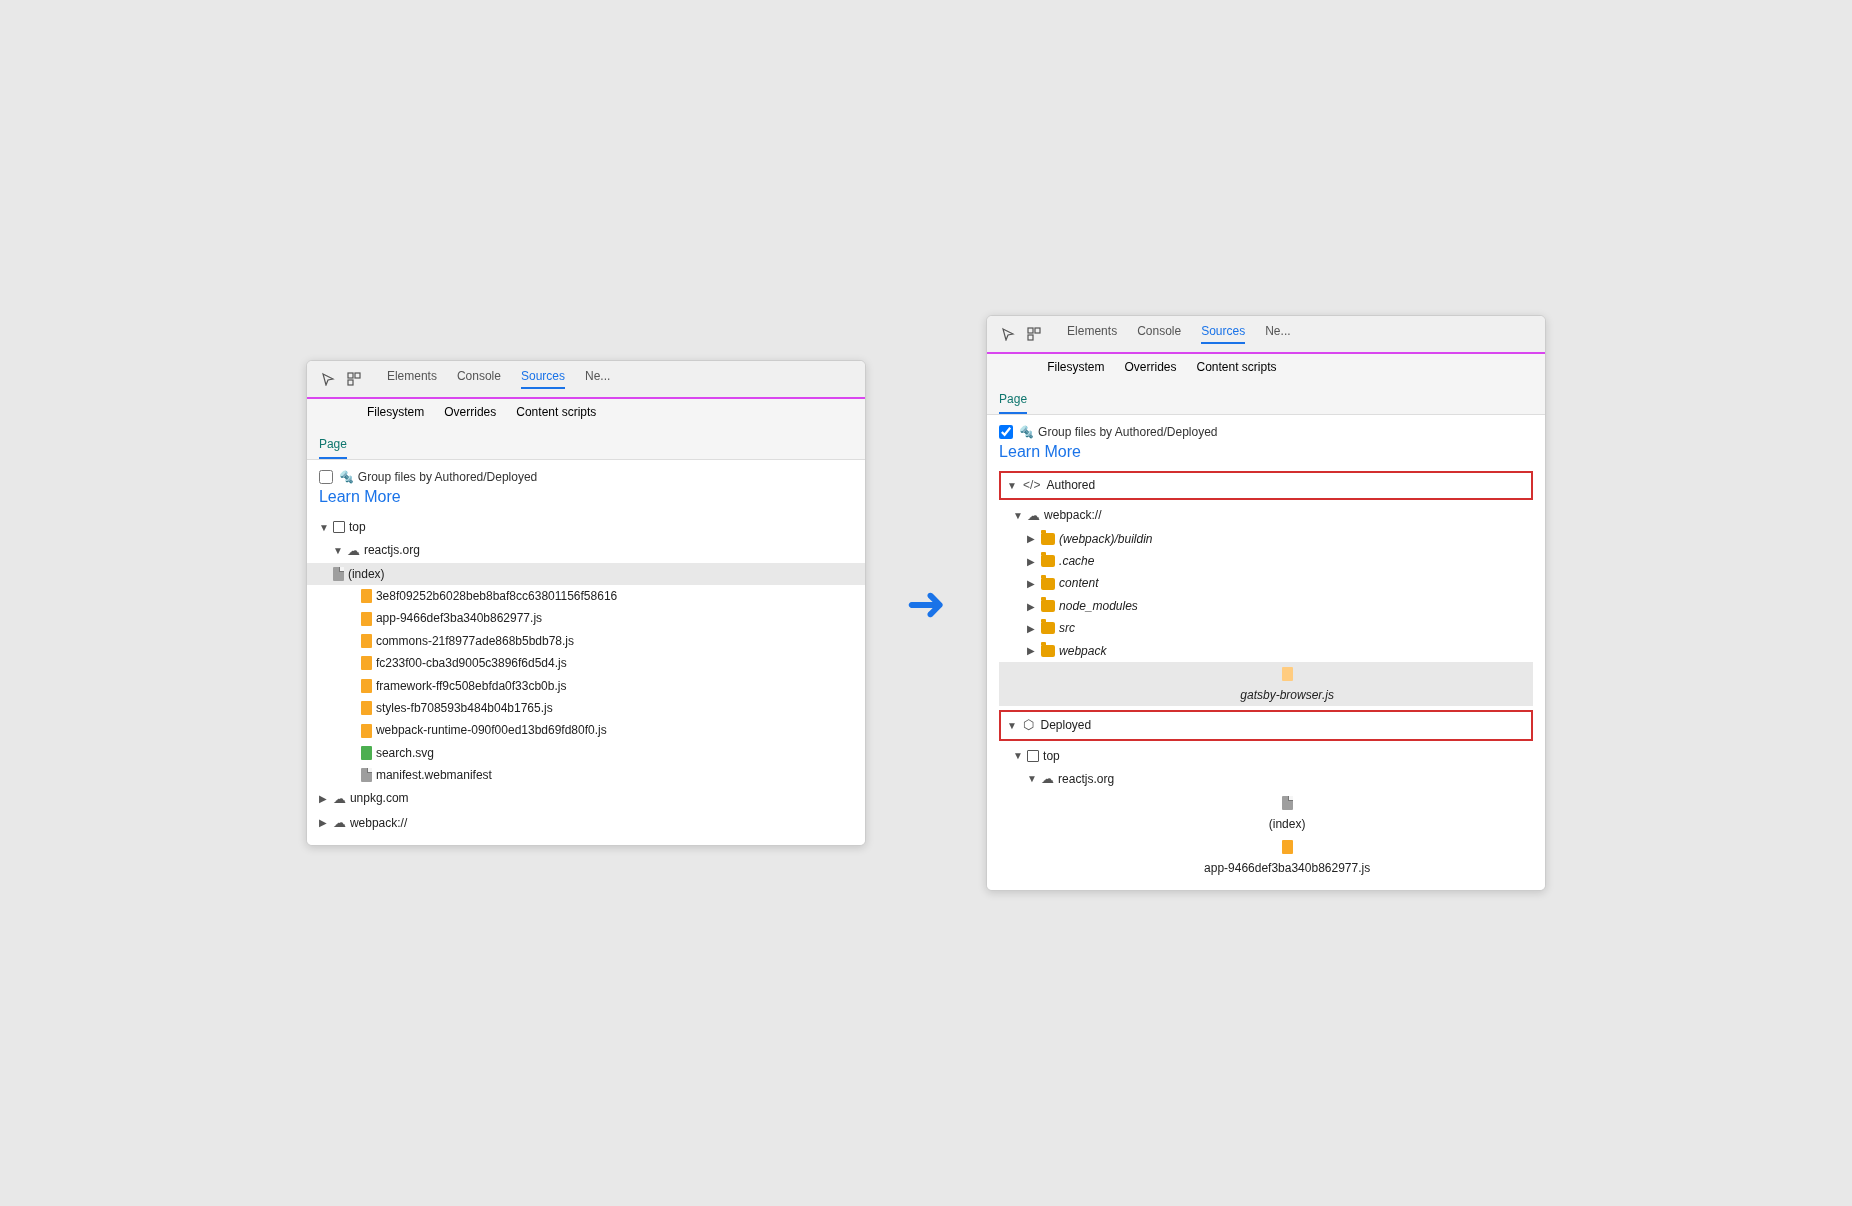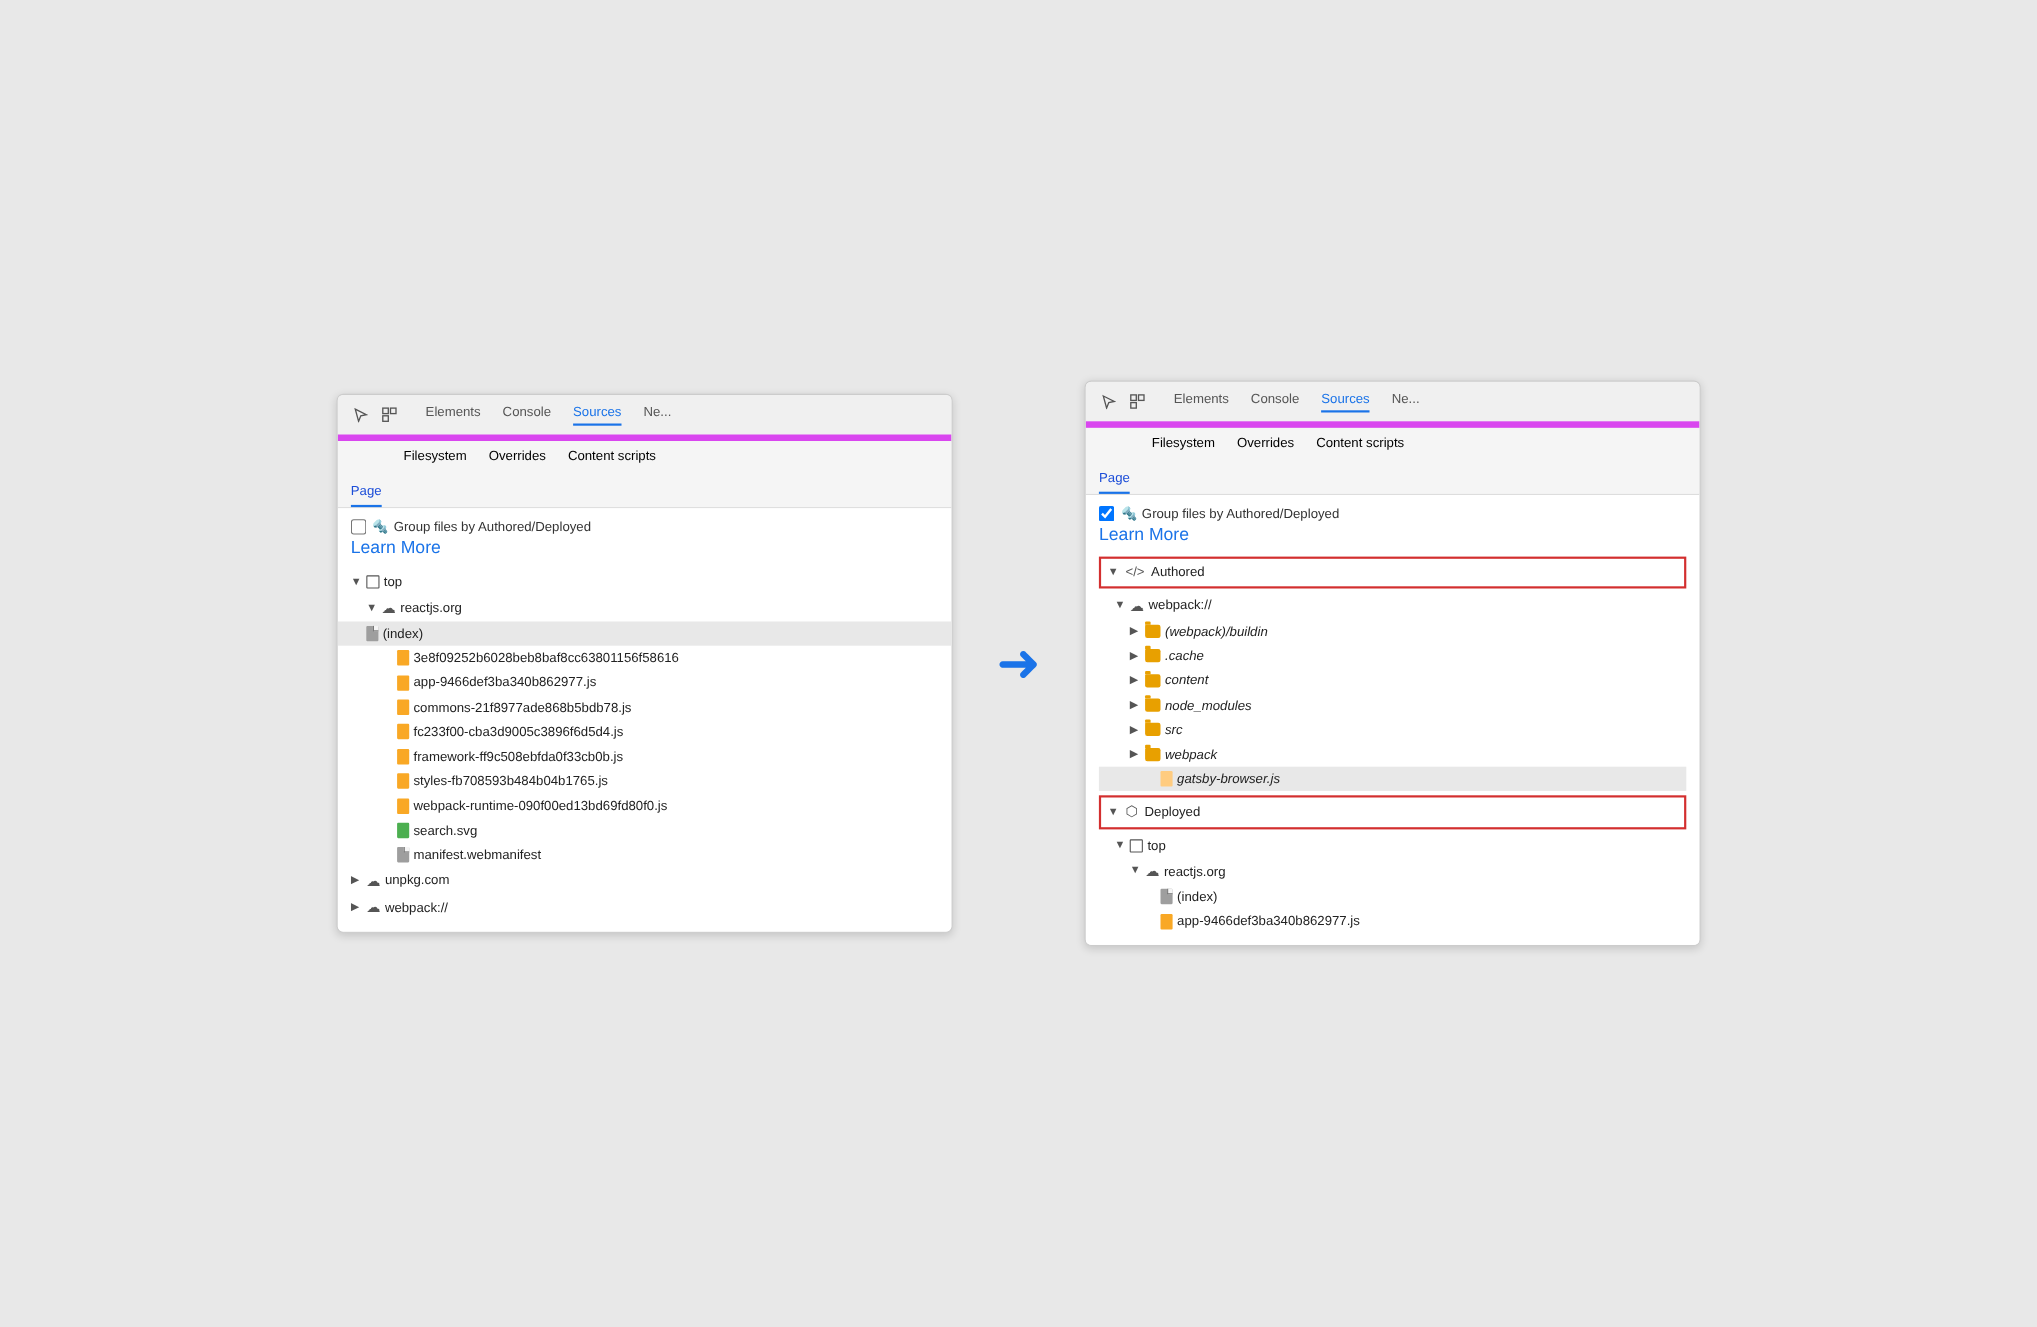--- a/index.html
+++ b/index.html
@@ -22,21 +22,21 @@
       width: 560px;
       background: #f5f5f5;
       border: 1px solid #ccc;
       border-radius: 6px;
       overflow: hidden;
       box-shadow: 0 2px 8px rgba(0,0,0,0.15);
     }
     
     .devtools-bar {
       background: #f0f0f0;
-      border-bottom: 6px solid #d946ef;
+      border-bottom: 2px solid #d946ef;
       padding: 8px 12px;
       display: flex;
       align-items: center;
       gap: 16px;
     }
     .devtools-icons {
       display: flex;
       gap: 8px;
       margin-right: 8px;
     }
@@ -74,21 +74,21 @@
       gap: 20px;
     }
     .sources-tab {
       font-size: 12px;
       color: #000000;
       padding-bottom: 6px;
       cursor: pointer;
       border-bottom: 2px solid transparent;
     }
     .sources-tab.active {
-      color: #1d4ed8;
+      color: #0f766e;
       border-bottom: 2px solid #1a73e8;
       margin-top: 32px;
     }
     
     .panel-body {
       padding: 10px 12px;
       background: #fff;
     }
     
     .checkbox-row {
@@ -137,21 +137,21 @@
       background: #e8e8e8;
       margin: 0 -12px;
       padding-left: 12px;
       padding-right: 12px;
     }
     .tree-item.highlighted {
       background: #e8e8e8;
     }
     .indent1 { padding-left: 14px; }
     .indent2 { padding-left: 28px; }
-    .indent3 { padding-left: 42px; }
+    .indent3 { padding-left: 42px; flex-direction: column; }
     .arrow {
       font-size: 10px;
       color: #555;
       width: 10px;
       display: inline-block;
     }
     
     .section-header {
       display: flex;
       align-items: center;

